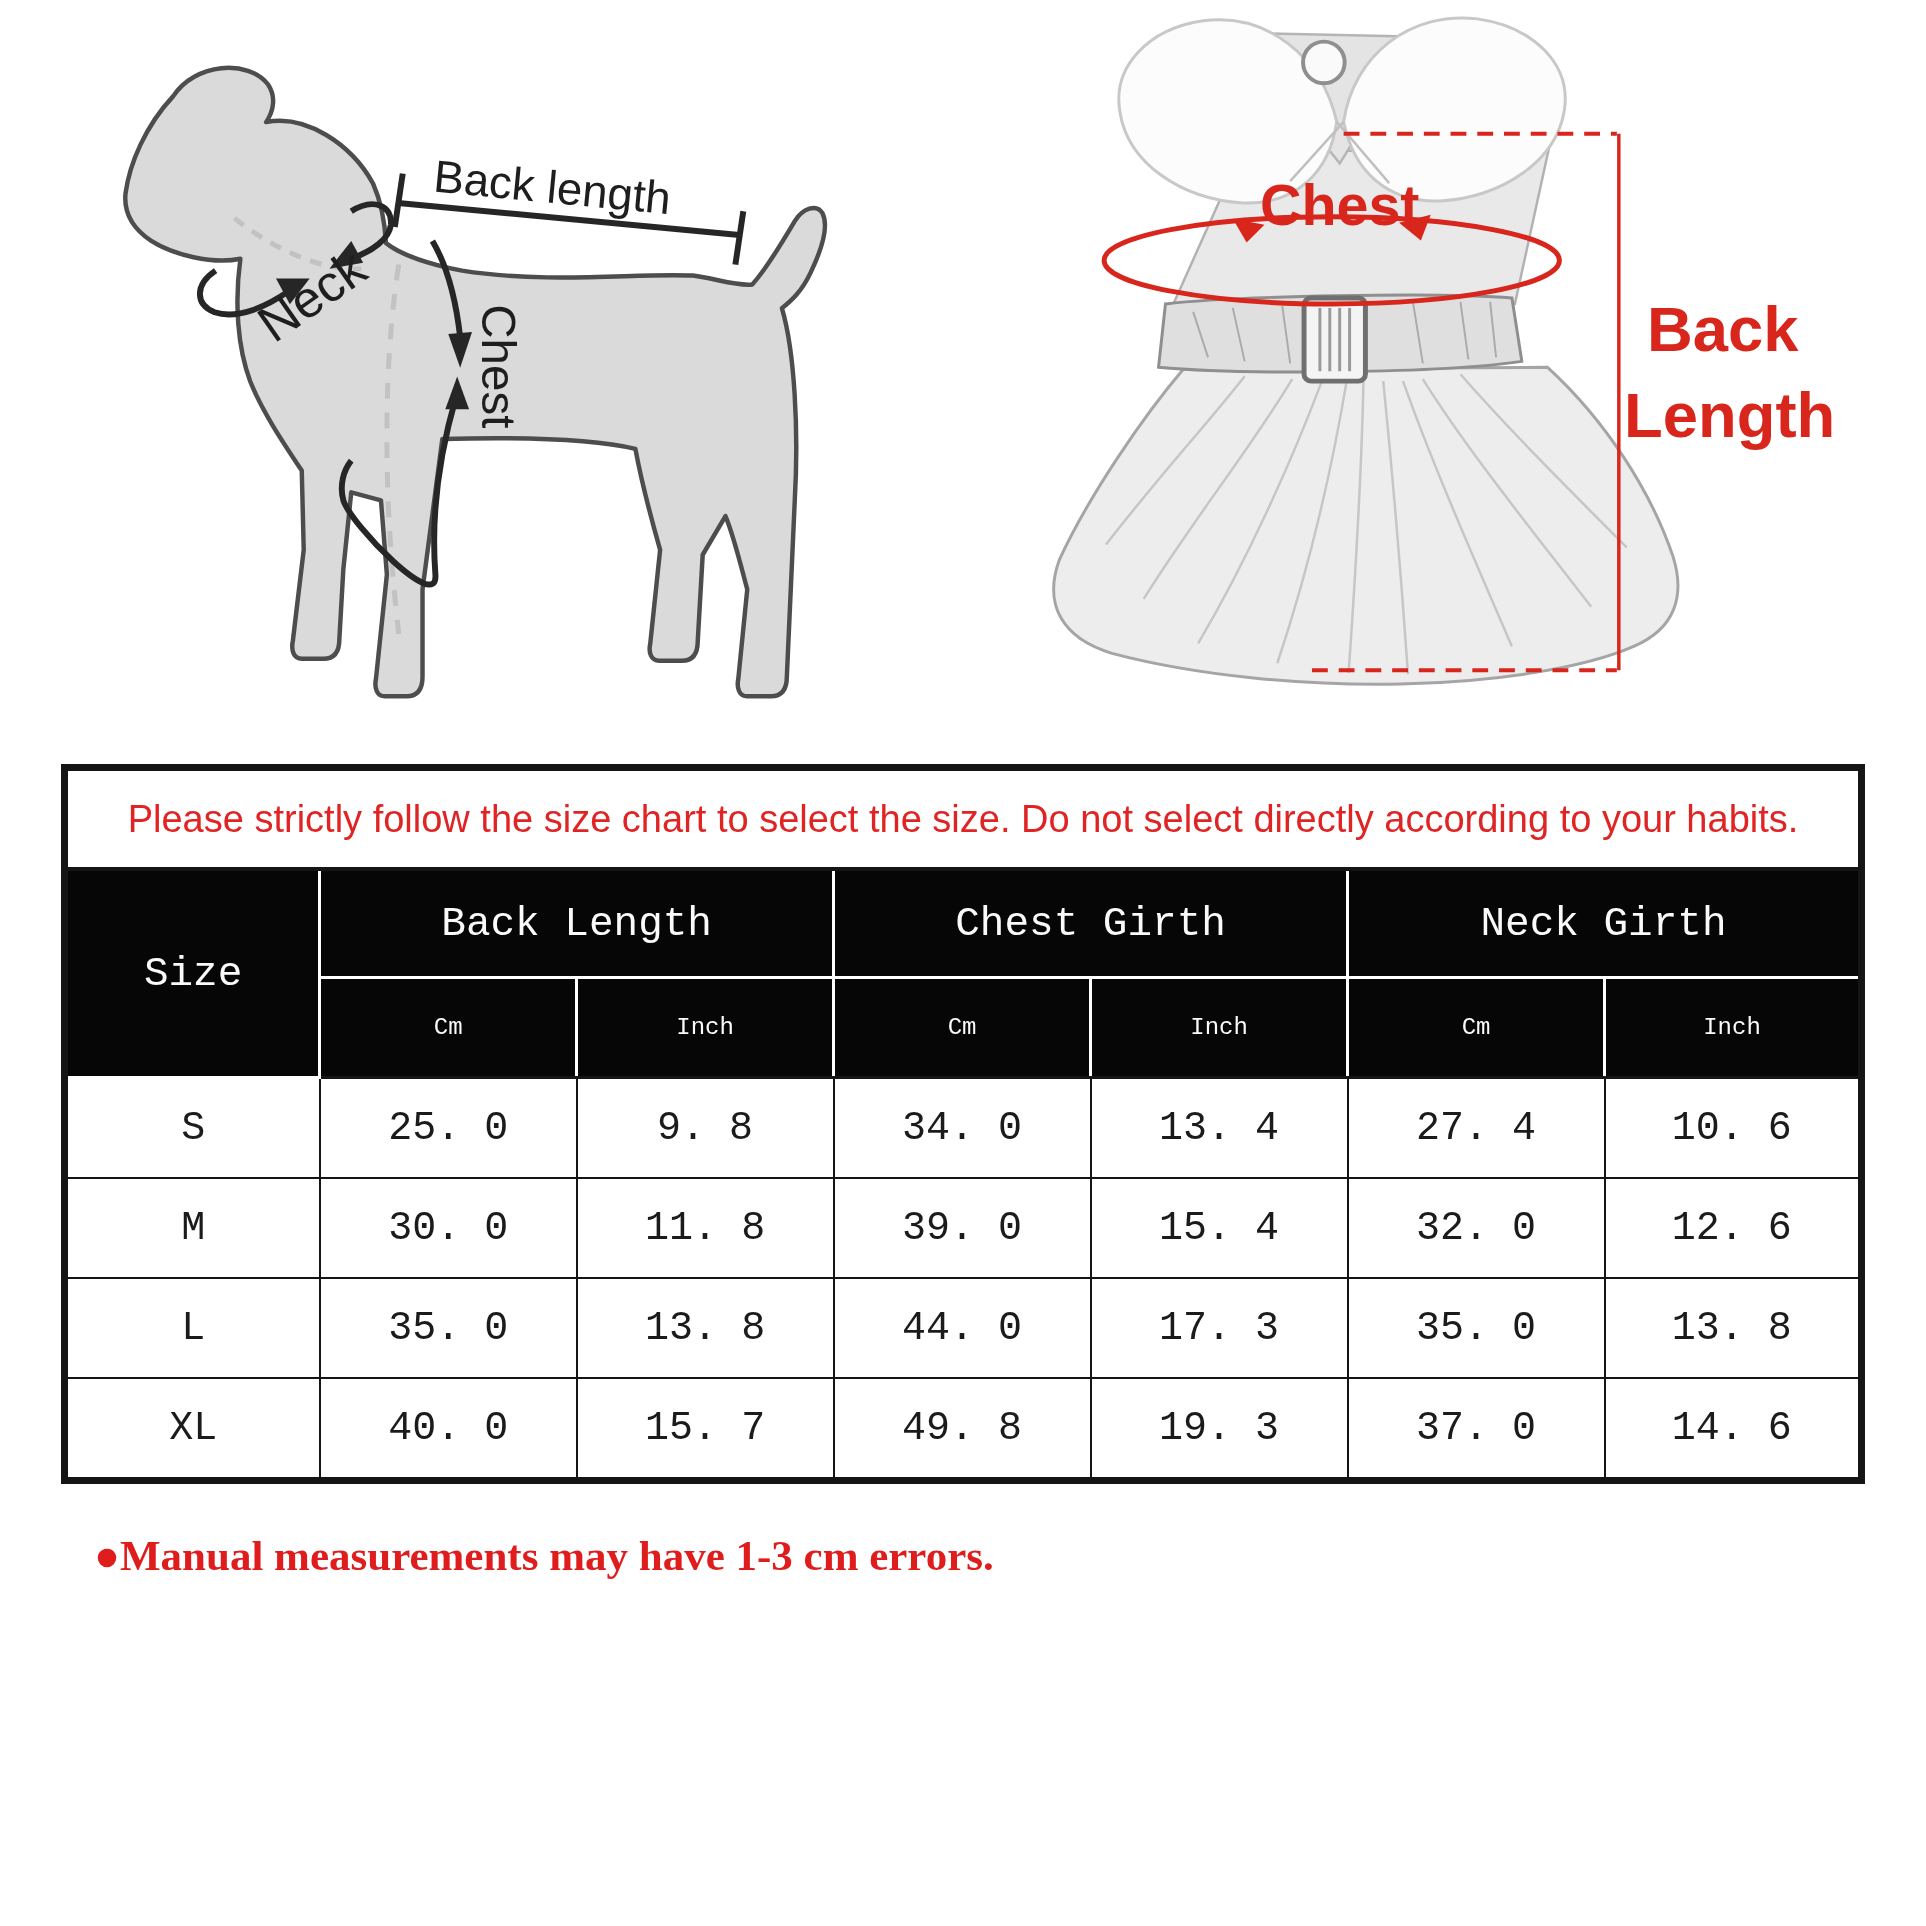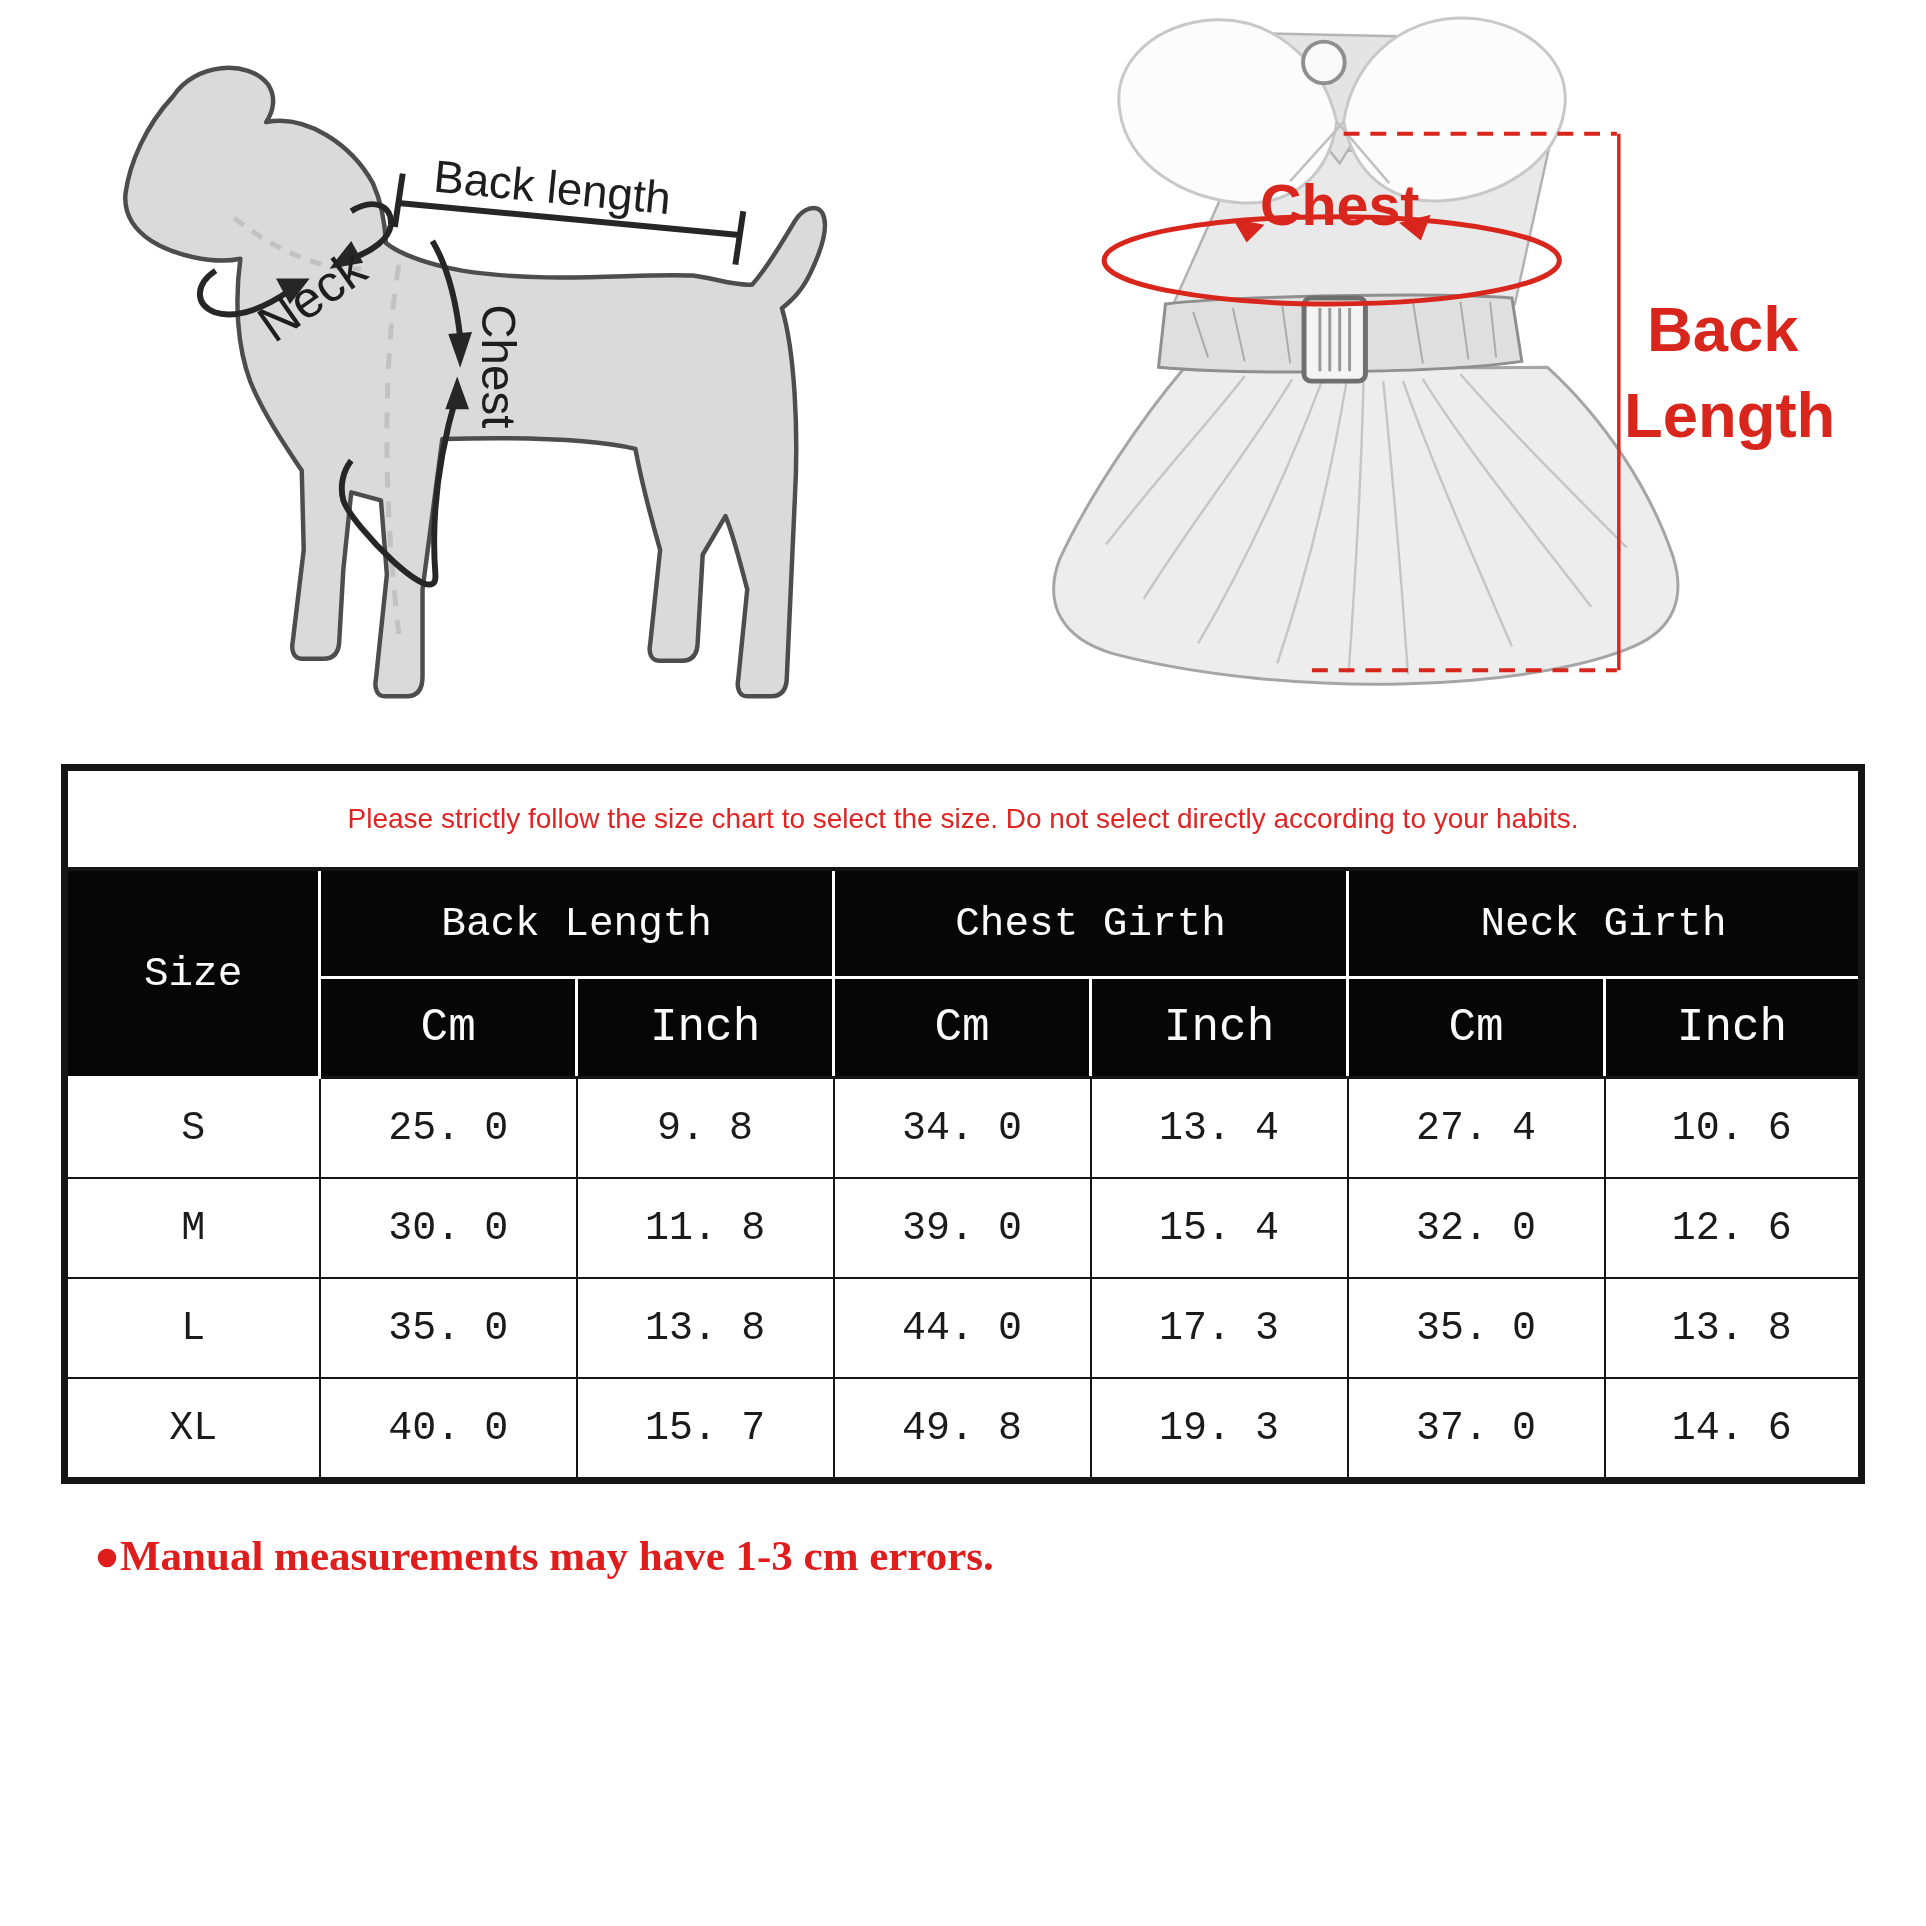--- a/index.html
+++ b/index.html
@@ -17,29 +17,29 @@
   
   .table-wrap { position:absolute; left:61px; top:764px; width:1804px; }
   table.size-table {
     border-collapse:collapse; width:100%; table-layout:fixed;
     border:7px solid #151515; background:#ffffff;
     font-family:"Liberation Mono", monospace;
   }
   tr.row-inst td {
     height:94px; text-align:center; vertical-align:middle;
     font-family:"Liberation Sans", sans-serif;
-    font-size:28px; color:#e02424;
+    font-size:38px; color:#e02424;
     border-bottom:4px solid #151515; background:#ffffff;
   }
   table.size-table th {
     background:#060606; color:#fafafa; font-weight:400;
     border:3px solid #ffffff; text-align:center; vertical-align:middle;
   }
   tr.row-group th { height:103px; font-size:41px; }
-  tr.row-units th { height:95px;  font-size:46px; border-bottom:3px solid #151515; }
+  tr.row-units th { height:95px;  font-size:24px; border-bottom:3px solid #151515; }
   th.size-th      { font-size:41px; }
   td.data {
     height:96px; text-align:center; vertical-align:middle;
     font-size:40px; color:#1b1b1b; background:#ffffff;
     border:2px solid #151515;
   }
 
   
   .notes {
     position:absolute; left:94px; top:1517px; width:1742px;

